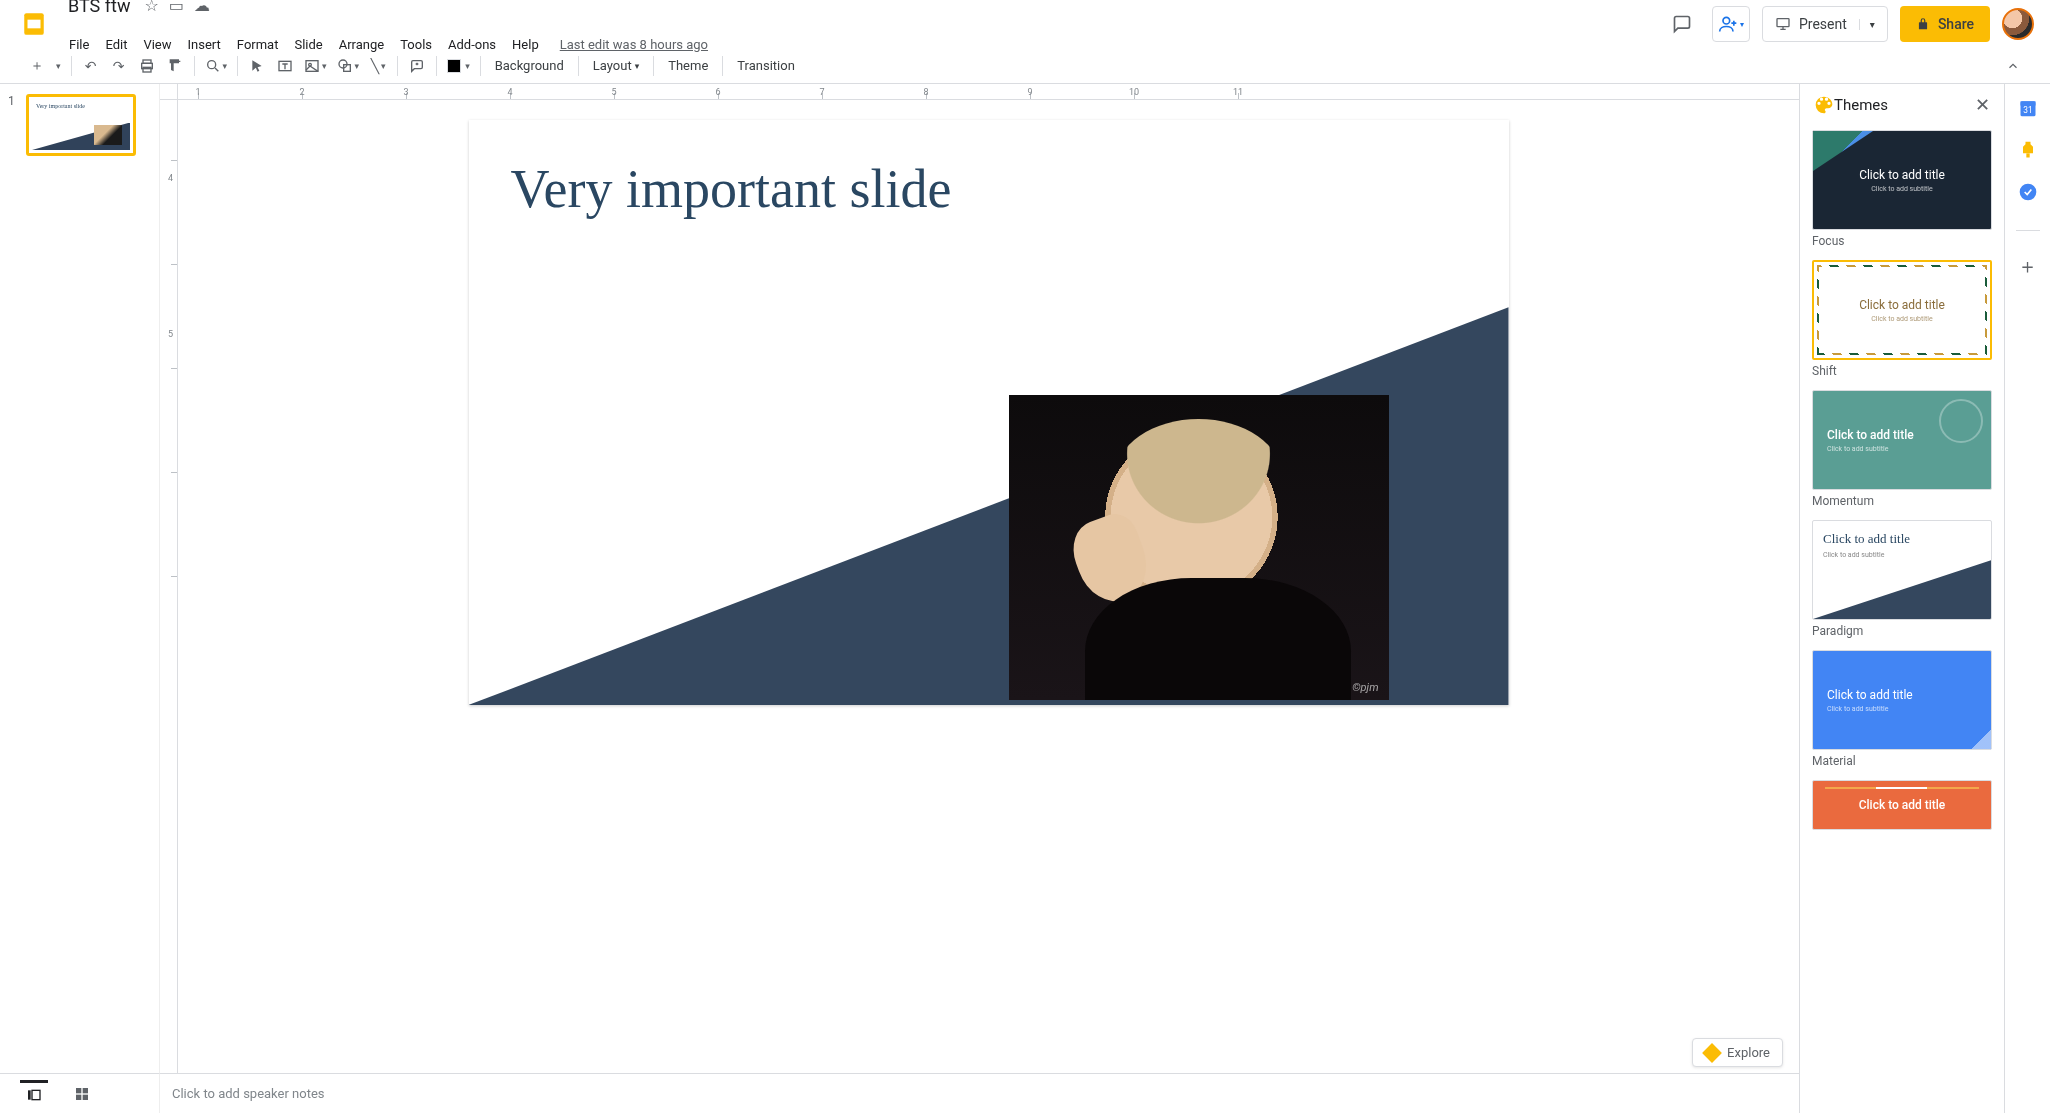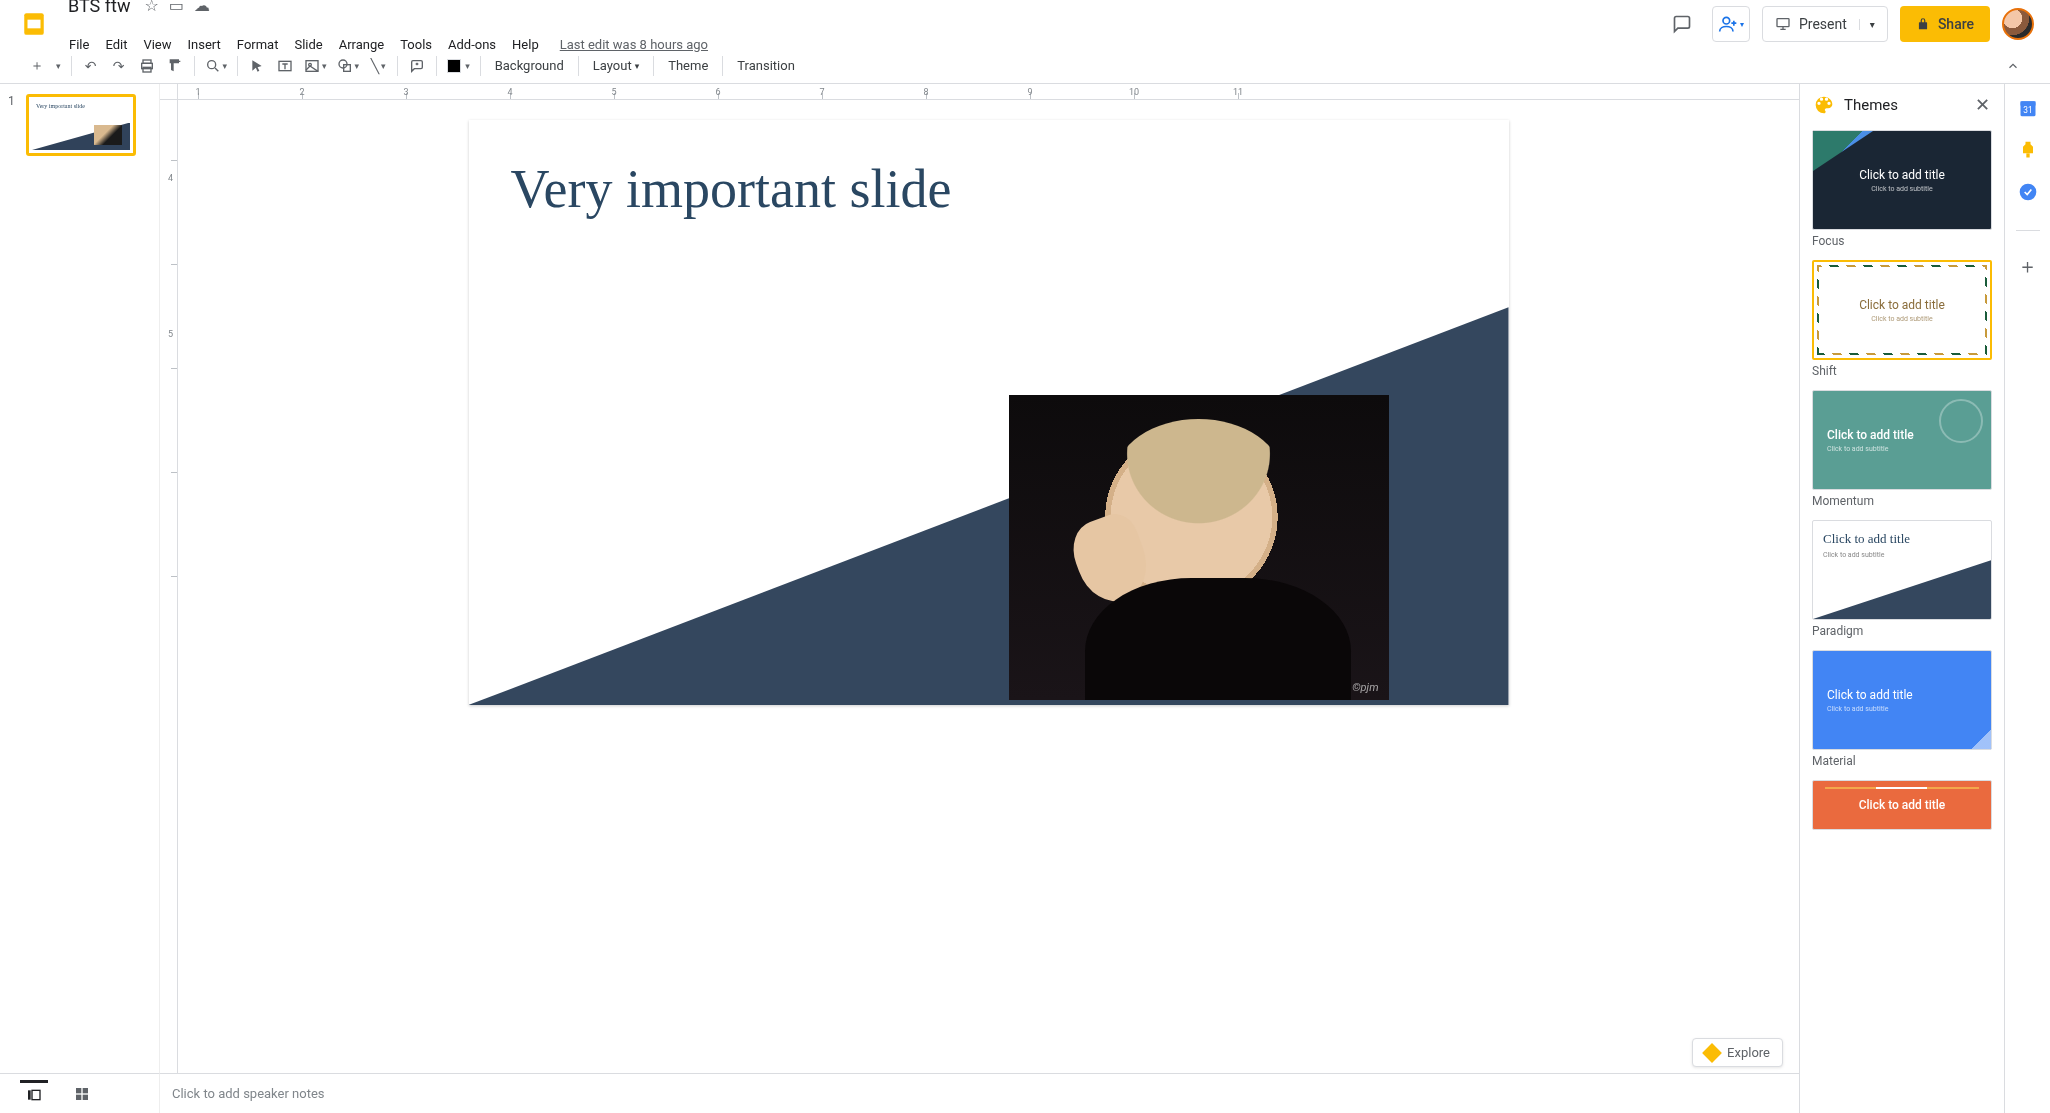--- a/index.html
+++ b/index.html
@@ -63,21 +63,21 @@
 .speaker-notes { height:40px; border-top:1px solid #dadce0; display:flex; align-items:center; padding:0 12px; color:#80868b; font-size:13px; }
 
 .bottom-bar { height:40px; border-top:1px solid #dadce0; display:flex; align-items:center; padding:0 20px; gap:20px; }
 .view-toggle { width:28px; height:28px; display:flex; align-items:center; justify-content:center; cursor:pointer; color:#5f6368; }
 .view-toggle.active { border-top:3px solid #202124; }
 .explore-btn { margin-left:auto; display:flex; align-items:center; gap:8px; padding:6px 12px; border:1px solid #dadce0; border-radius:4px; box-shadow:0 1px 3px rgba(0,0,0,0.1); font-size:13px; color:#5f6368; cursor:pointer; background:#fff; }
 .explore-diamond { width:14px; height:14px; background:#fbbc04; transform:rotate(45deg); }
 
 
 .themes-panel { width:205px; border-left:1px solid #dadce0; display:flex; flex-direction:column; }
-.themes-header { display:flex; align-items:center; padding:10px 14px; gap:10px; border-bottom:1px solid transparent; }
+.themes-header { display:flex; align-items:center; padding:10px 14px; border-bottom:1px solid transparent; }
 .themes-icon { width:20px; height:20px; color:#fbbc04; }
 .themes-title { font-size:15px; color:#202124; flex:1; }
 .themes-close { cursor:pointer; color:#5f6368; font-size:18px; }
 .themes-list { flex:1; overflow-y:auto; padding:4px 12px; }
 .theme-item { margin-bottom:12px; cursor:pointer; }
 .theme-preview { width:100%; height:100px; border:1px solid #dadce0; border-radius:2px; position:relative; overflow:hidden; display:flex; align-items:center; justify-content:center; }
 .theme-preview.selected { border:2px solid #fbbc04; }
 .theme-label { font-size:12px; color:#5f6368; margin-top:4px; }
 .theme-click-title { font-size:12px; }
 .theme-click-sub { font-size:7px; opacity:0.7; margin-top:3px; }

